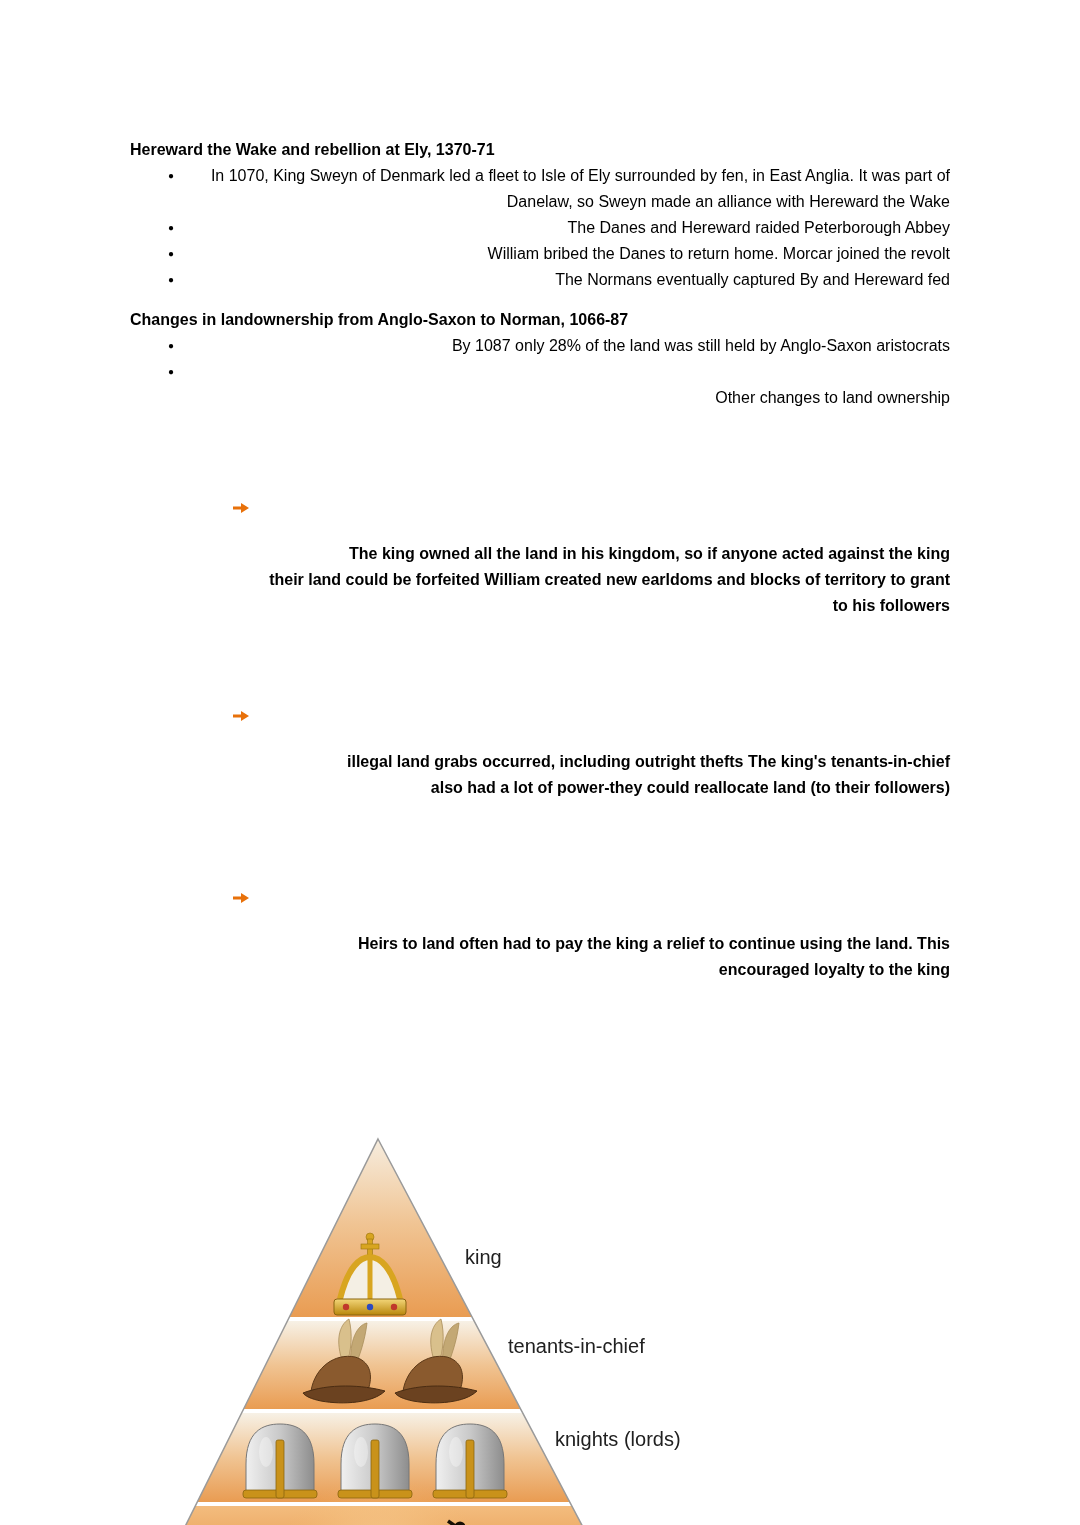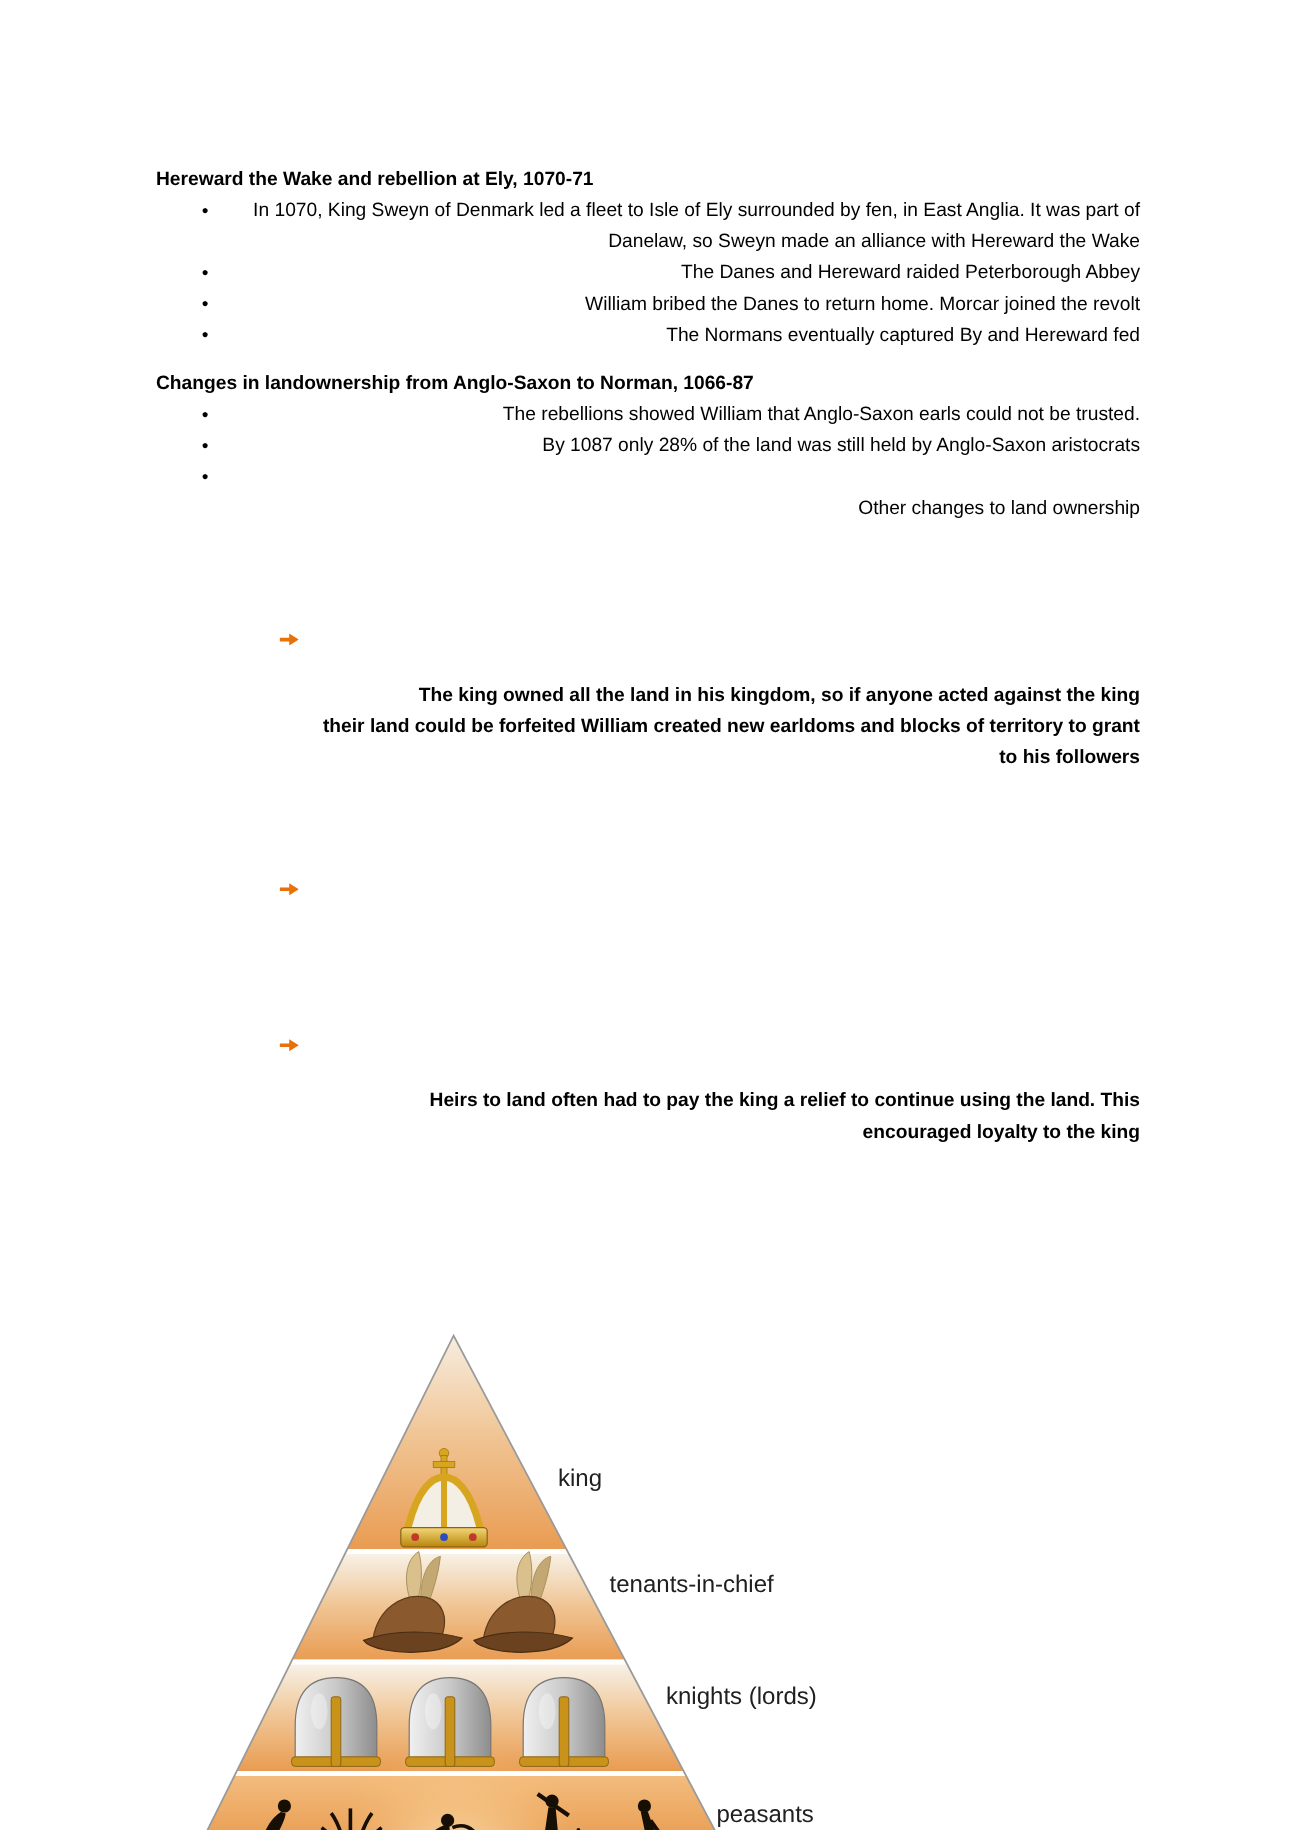--- a/index.html
+++ b/index.html
@@ -32,47 +32,47 @@
   .arrow-marker { position: absolute; left: -27px; top: 7px; width: 16px; height: 12px; display: inline-block; }
   .pyramid-wrap { position: relative; margin: 18px 0 0 0; width: 700px; height: 488px; }
   .pyr-label { font-family: "Liberation Sans", "DejaVu Sans", sans-serif; font-size: 20px; fill: #202020; }
 </style>
 </head>
 <body>
 
 <div class="page">
 
   <section class="doc-section">
-    <h3 class="doc-heading">Hereward the Wake and rebellion at Ely, 1070-71</h3>
+    <h3 class="doc-heading">Hereward the Wake and rebellion at Ely, 1370-71</h3>
     <ul class="bullet-list">
       <li class="bullet">In 1070, King Sweyn of Denmark led a fleet to Isle of Ely surrounded by fen, in East Anglia. It was part of Danelaw, so Sweyn made an alliance with Hereward the Wake</li>
       <li class="bullet">The Danes and Hereward raided Peterborough Abbey</li>
       <li class="bullet"> William bribed the Danes to return home. Morcar joined the revolt</li>
       <li class="bullet">The Normans eventually captured By and Hereward fed</li>
     </ul>
   </section>
 
   <section class="doc-section">
     <h3 class="doc-heading">Changes in landownership from Anglo-Saxon to Norman, 1066-87</h3>
     <ul class="bullet-list">
-      <li class="bullet">The rebellions showed William that Anglo-Saxon earls could not be trusted.</li>
       <li class="bullet"> By 1087 only 28% of the land was still held by Anglo-Saxon aristocrats</li>
       <li class="bullet">
         <span>Other changes to land ownership</span>
         <ul class="arrow-list">
           <li class="arrow">
             <span class="arrow-marker"><svg width="16" height="12" viewBox="0 0 16 12">
                   <path d="M0 4.5 H8 V1 L16 6 L8 11 V7.5 H0 Z" fill="#e8710a"></path>
                 </svg></span>
             <span>The king owned all the land in his kingdom, so if anyone acted against the king their land could be forfeited William created new earldoms and blocks of territory to grant to his followers</span>
           </li>
           <li class="arrow">
             <span class="arrow-marker"><svg width="16" height="12" viewBox="0 0 16 12">
                   <path d="M0 4.5 H8 V1 L16 6 L8 11 V7.5 H0 Z" fill="#e8710a"></path>
                 </svg></span>
+            <span>illegal land grabs occurred, including outright thefts The king's tenants-in-chief also had a lot of power-they could reallocate land (to their followers)</span>
           </li>
           <li class="arrow">
             <span class="arrow-marker"><svg width="16" height="12" viewBox="0 0 16 12">
                   <path d="M0 4.5 H8 V1 L16 6 L8 11 V7.5 H0 Z" fill="#e8710a"></path>
                 </svg></span>
             <span>Heirs to land often had to pay the king a relief to continue using the land. This encouraged loyalty to the king</span>
           </li>
         </ul>
       </li>
     </ul>

